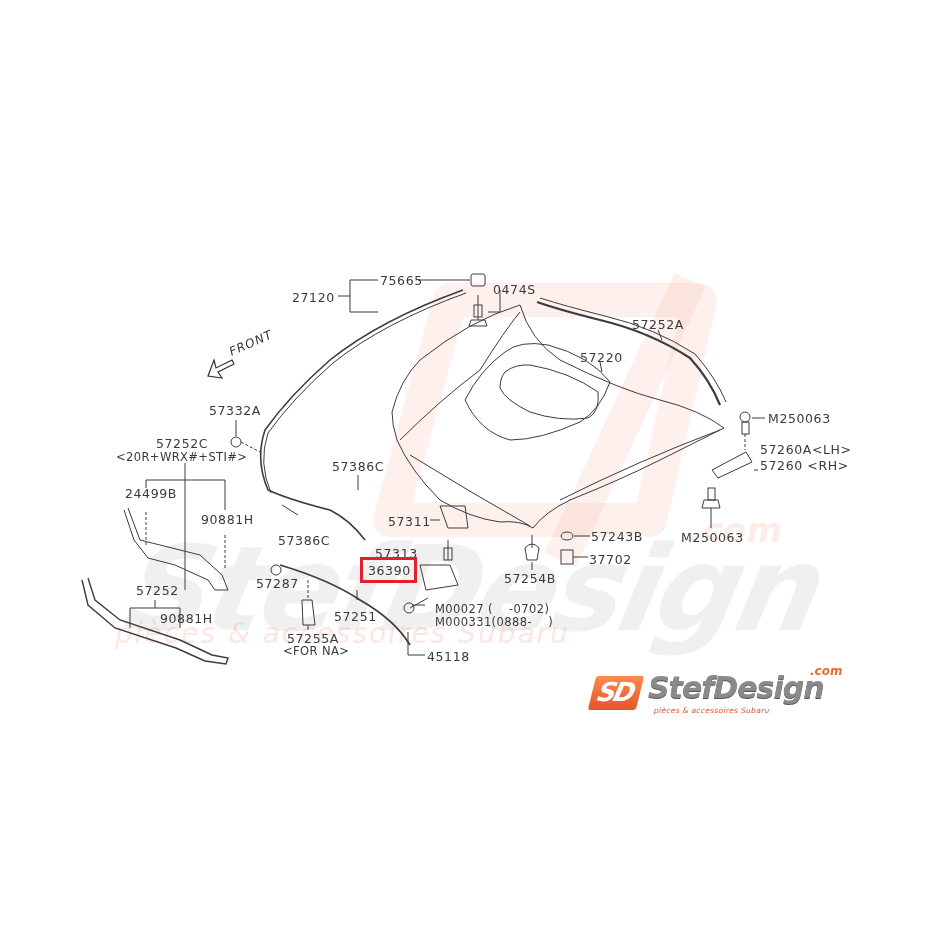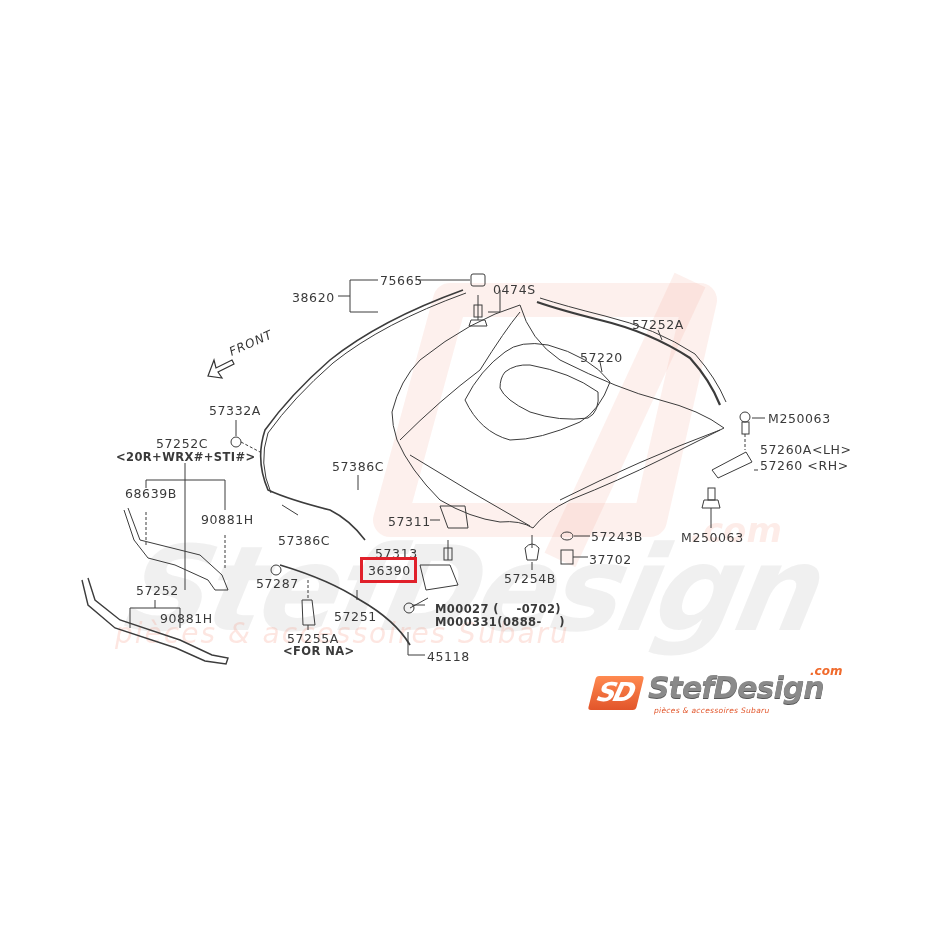--- a/index.html
+++ b/index.html
@@ -2,21 +2,21 @@
 <html><head>
 <meta charset="utf-8">
 <style>
   html, body { margin: 0; padding: 0; background: #ffffff; }
   body { width: 931px; height: 931px; position: relative; overflow: hidden;
          font-family: "DejaVu Sans Mono", "Liberation Mono", monospace; }
   .canvas { position: absolute; left: 0; top: 0; width: 931px; height: 931px; }
   svg.art { position: absolute; left: 0; top: 0; }
   .lbl { position: absolute; font-family: "DejaVu Sans", "Liberation Sans", sans-serif;
          font-size: 12.5px; letter-spacing: 0.6px; color: #3a3a3a; white-space: pre; line-height: 13px; }
-  .lbl.sm { font-size: 11.5px; letter-spacing: 0.4px; font-weight: bold; }
+  .lbl.sm { font-size: 11.5px; letter-spacing: 0.4px; }
   .front { position: absolute; left: 228px; top: 336px; transform: rotate(-24deg);
            font-family: "DejaVu Sans", sans-serif; font-style: italic; font-size: 12px;
            color: #333; letter-spacing: 1px; }
   .hl { position: absolute; left: 360px; top: 557px; width: 57px; height: 26px;
         border: 3px solid #e0202a; box-sizing: border-box; }
   .wm { position: absolute; font-family: "DejaVu Sans", sans-serif; font-style: italic;
         font-weight: bold; color: rgba(200,200,200,0.28); pointer-events: none; }
   .wm-big { left: 130px; top: 520px; font-size: 118px; letter-spacing: -4px; transform: skewX(-12deg); }
   .wm-com { left: 690px; top: 510px; font-size: 34px; color: rgba(245,150,130,0.18); }
   .wm-sub { left: 115px; top: 617px; font-size: 28px; font-weight: normal; color: rgba(245,140,120,0.22); letter-spacing: 2px; }
@@ -135,31 +135,31 @@
       <path d="M408 632 L408 655 L425 655"></path>
       <path d="M412 605 L425 605"></path>
     </g>
 
     <path d="M208 376 L214 360 L216 368 L232 360 L234 364 L218 372 L222 378 Z" fill="none" stroke="#333" stroke-width="1.2"></path>
   </svg>
 
   <div class="front">FRONT</div>
 
   <div class="lbl" style="left:380px;top:274px">75665</div>
-  <div class="lbl" style="left:292px;top:291px">38620</div>
+  <div class="lbl" style="left:292px;top:291px">27120</div>
   <div class="lbl" style="left:493px;top:283px">0474S</div>
   <div class="lbl" style="left:632px;top:318px">57252A</div>
   <div class="lbl" style="left:580px;top:351px">57220</div>
   <div class="lbl" style="left:768px;top:412px">M250063</div>
   <div class="lbl" style="left:209px;top:404px">57332A</div>
   <div class="lbl" style="left:156px;top:437px">57252C</div>
   <div class="lbl sm" style="left:116px;top:451px">&lt;20R+WRX#+STI#&gt;</div>
   <div class="lbl" style="left:332px;top:460px">57386C</div>
   <div class="lbl" style="left:278px;top:534px">57386C</div>
-  <div class="lbl" style="left:125px;top:487px">68639B</div>
+  <div class="lbl" style="left:125px;top:487px">24499B</div>
   <div class="lbl" style="left:201px;top:513px">90881H</div>
   <div class="lbl" style="left:760px;top:459px">57260 &lt;RH&gt;</div>
   <div class="lbl" style="left:760px;top:443px">57260A&lt;LH&gt;</div>
   <div class="lbl" style="left:681px;top:531px">M250063</div>
   <div class="lbl" style="left:388px;top:515px">57311</div>
   <div class="lbl" style="left:591px;top:530px">57243B</div>
   <div class="lbl" style="left:375px;top:547px">57313</div>
   <div class="lbl" style="left:368px;top:564px">36390</div>
   <div class="lbl" style="left:589px;top:553px">37702</div>
   <div class="lbl" style="left:504px;top:572px">57254B</div>

